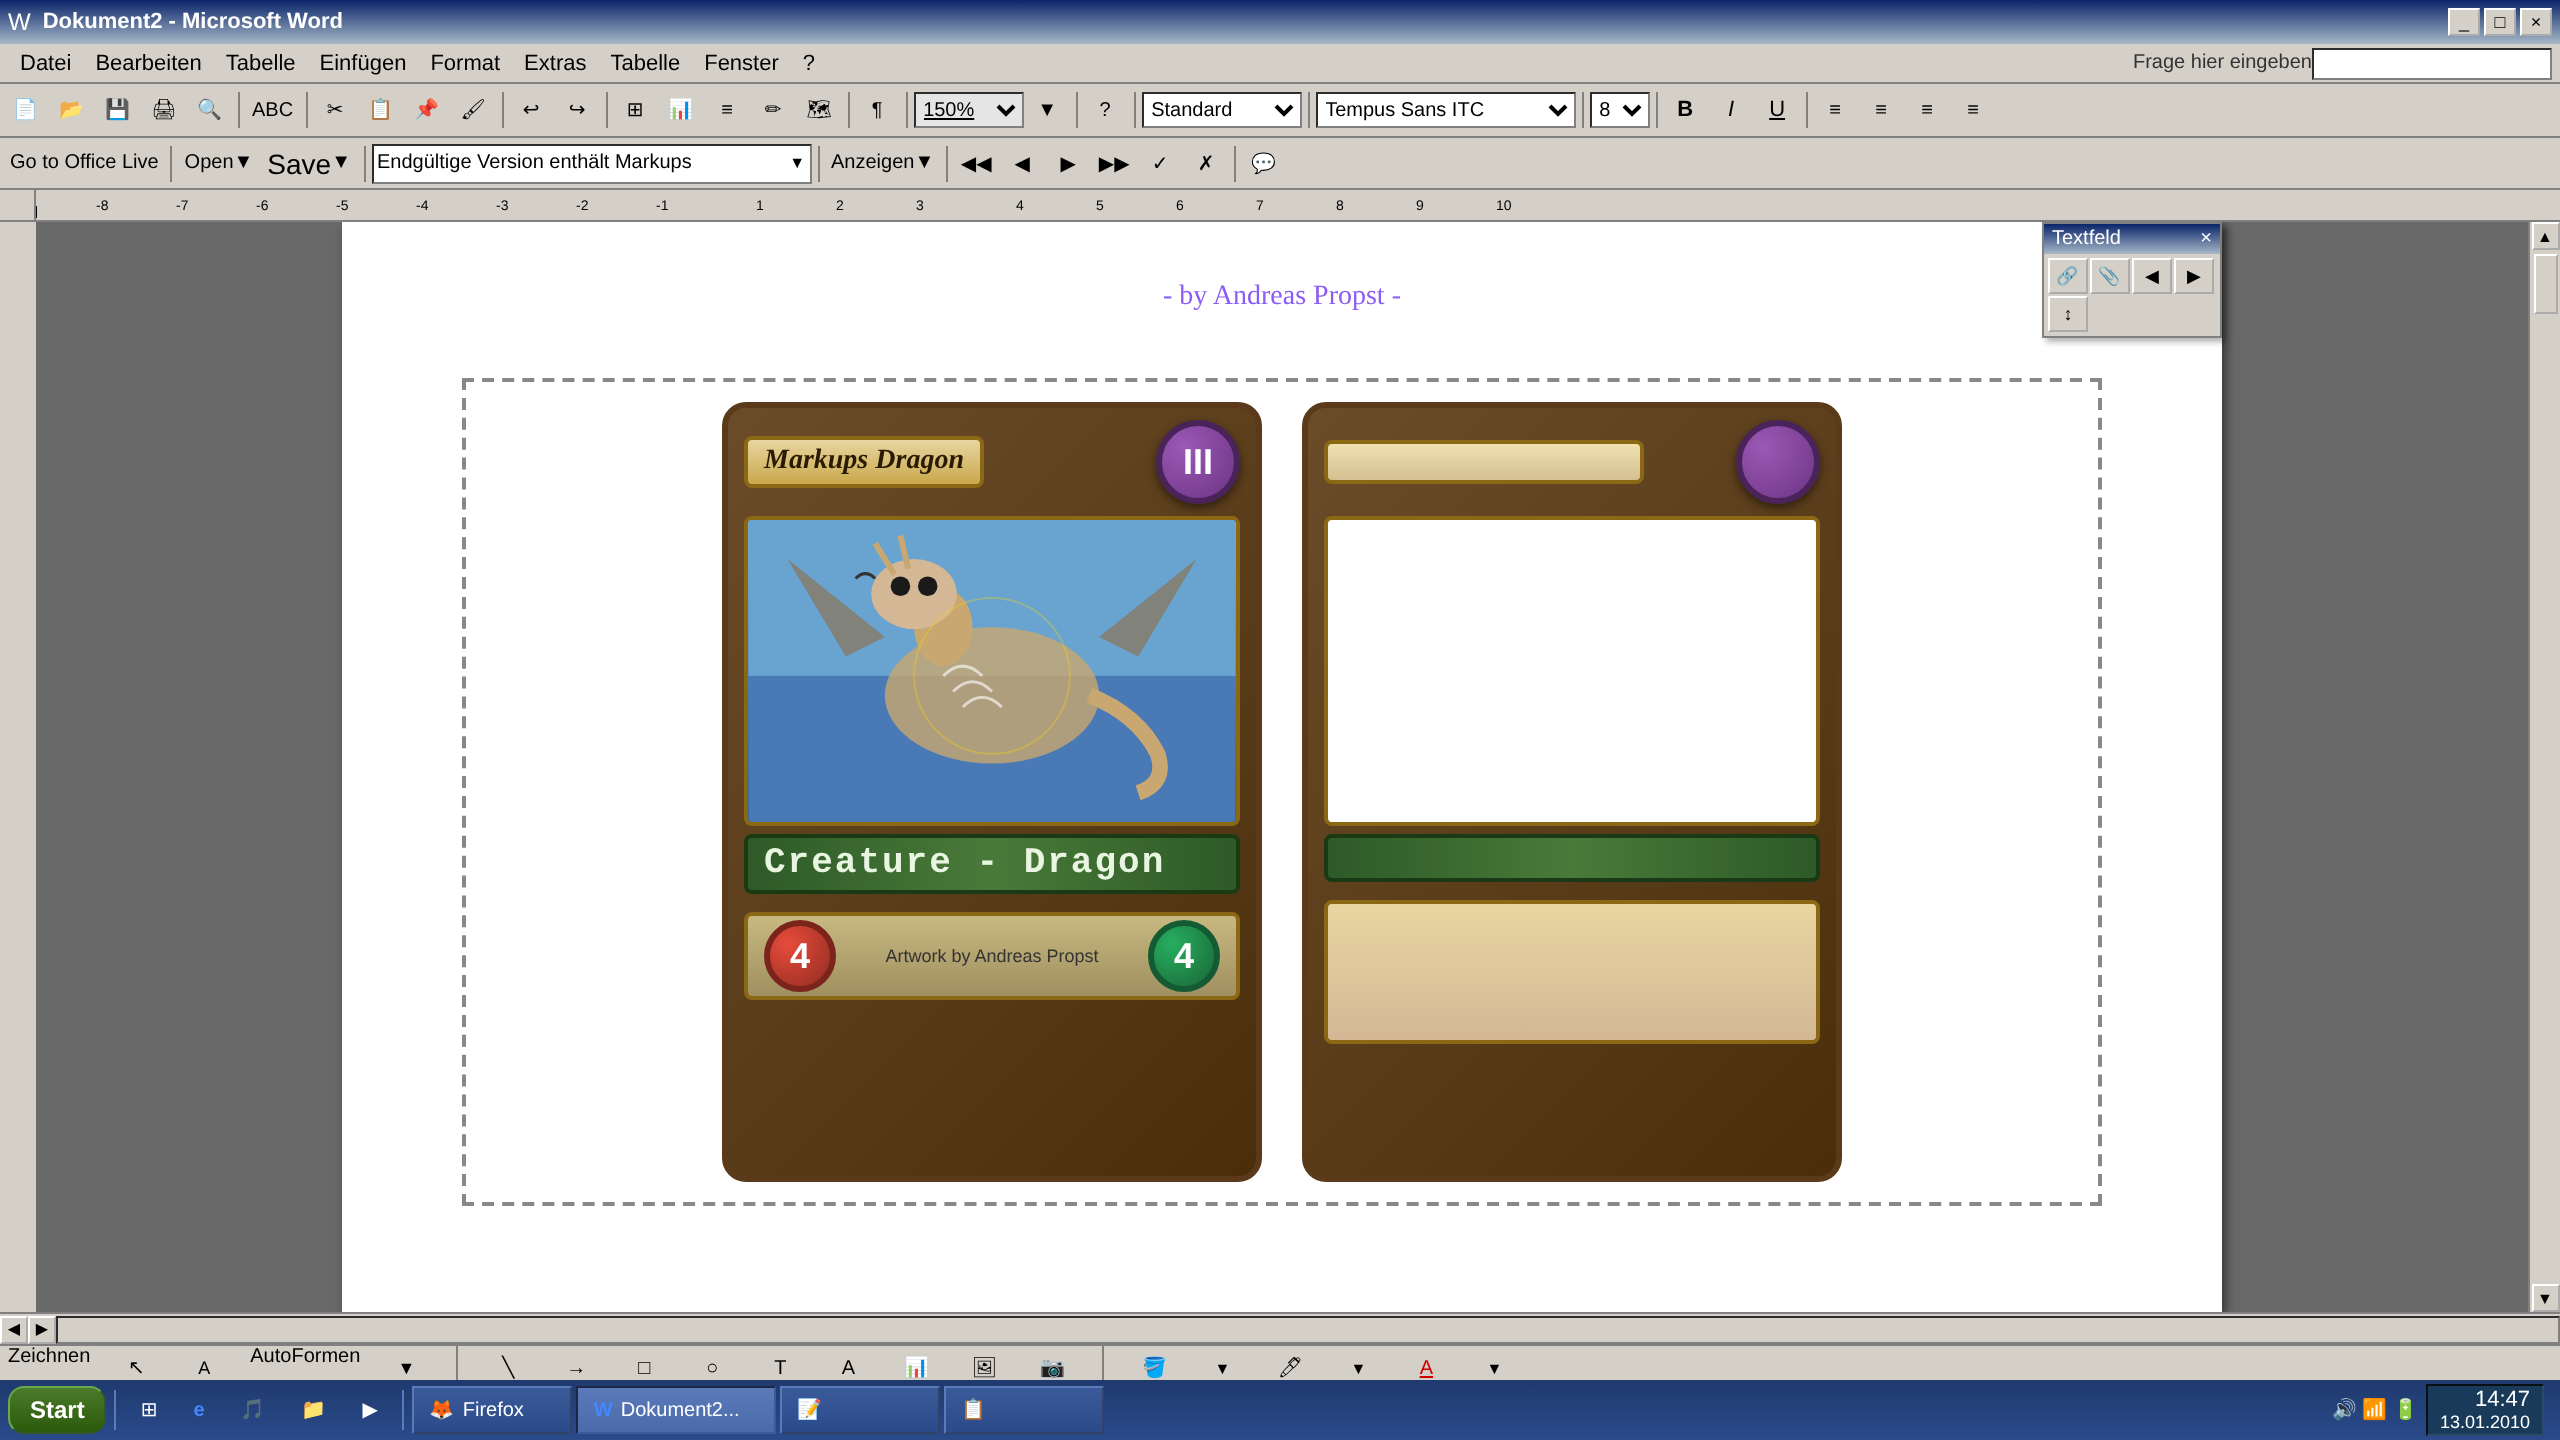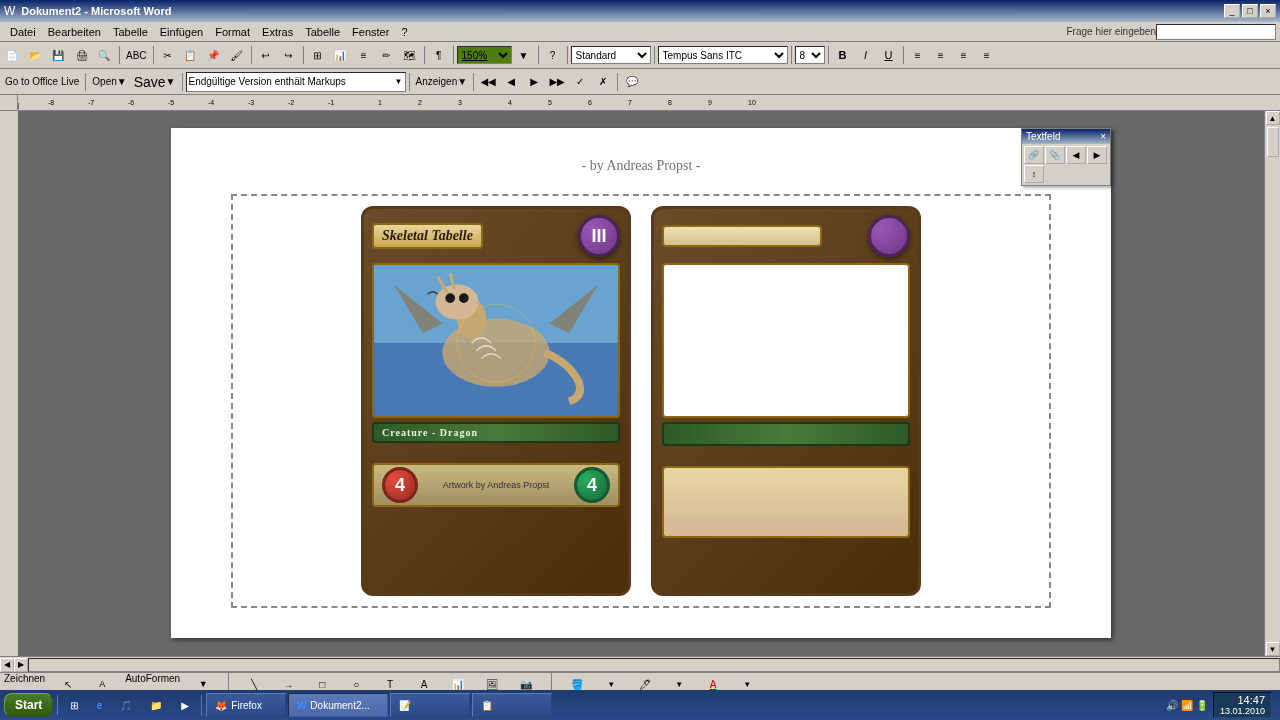--- a/index.html
+++ b/index.html
@@ -84,22 +84,22 @@
       font-weight: bold;
       letter-spacing: 2px;
       margin-bottom: 4px;
       color: #000;
     }
 
     .doc-subtitle {
       text-align: center;
       font-family: 'Georgia', serif;
       font-size: 14px;
-      color: #737373;
-      margin-bottom: 20px;
+      color: #8b5cf6;
+      margin-bottom: 32px;
     }
 
     
     .cards-container {
       display: flex;
       gap: 20px;
       justify-content: center;
       border: 2px dashed #888;
       padding: 10px;
     }
@@ -168,27 +168,27 @@
       height: 155px;
       border: 2px solid #8b6914;
       border-radius: 4px;
       overflow: hidden;
       background: linear-gradient(180deg, #87CEEB 0%, #4682B4 50%, #1a4a6e 100%);
       position: relative;
     }
 
     
     .card-type-bar {
-      margin: 0 8px 20px 8px;
+      margin: 0 8px 9px 8px;
       background: linear-gradient(to right, #2d5a27, #4a7a3a, #2d5a27);
       border: 2px solid #1a3a15;
       border-radius: 4px;
       padding: 3px 8px;
-      font-family: Liberation Serif, serif;
-      font-size: 10px;
+      font-family: Liberation Mono, monospace;
+      font-size: 18px;
       font-weight: bold;
       color: #e8f5e0;
       letter-spacing: 1px;
     }
 
     
     .card-text {
       margin: 0 8px 4px 8px;
       background: linear-gradient(to bottom, #e8d5a0, #d4b896);
       border: 2px solid #8b6914;
@@ -448,29 +448,28 @@
       display: flex;
       background: #696969;
       overflow: hidden;
     }
 
     .doc-scroll-content {
       flex: 1;
       overflow: auto;
       display: flex;
       justify-content: center;
-      padding: 18px;
-      align-items: flex-end;
+      padding: 0;
     }
 
     .zoom-select {
       width: 55px;
       height: 18px;
       font-size: 10px;
-      background: #4d7c0f;
+      background: #e5e5e5;
       border: 1px inset #808080;
       text-decoration: underline;
     }
 
     .font-select {
       width: 130px;
       height: 18px;
       font-size: 10px;
       background: white;
       border: 1px inset #808080;
@@ -699,21 +698,21 @@
               </div>
             </div>
 
             <p class="doc-subtitle">- by Andreas Propst -</p>
 
             <div class="cards-container">
 
               <div class="trading-card card-left">
 
                 <div class="card-header">
-                  <div class="card-name-box">Skeletal Tabelle</div>
+                  <div class="card-name-box">Markups Dragon</div>
                   <div class="card-mana">III</div>
                 </div>
 
                 <div class="card-image">
                   <svg width="100%" height="100%" viewBox="0 0 250 155">
 
                     <rect width="250" height="155" fill="#4a7ab5"></rect>
                     <rect width="250" height="80" fill="#87ceeb" opacity="0.5"></rect>
 
                     <ellipse cx="125" cy="90" rx="55" ry="35" fill="#c8a870" opacity="0.8"></ellipse>

